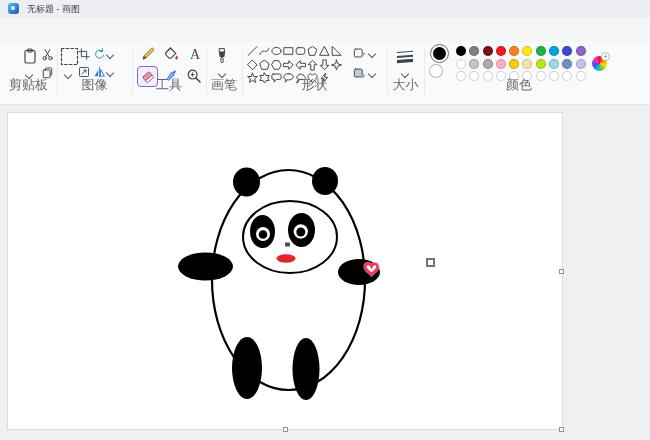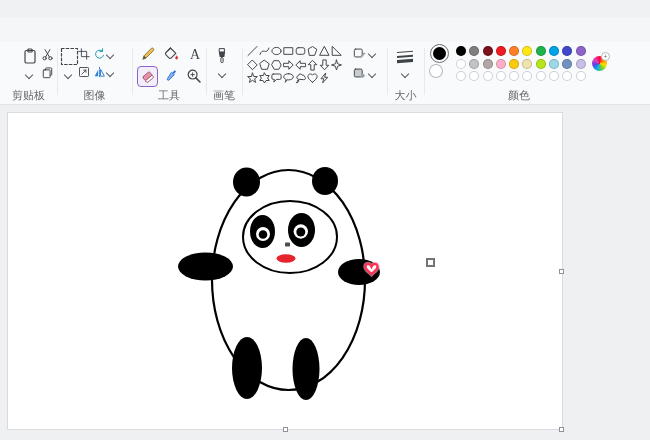--- a/index.html
+++ b/index.html
@@ -9,21 +9,21 @@
   
   .titlebar{left:0;top:0;width:650px;height:18px;background:#edeff2;}
   .app-icon{left:8px;top:3px;width:11px;height:11px;border-radius:3px;
             background:linear-gradient(135deg,#49c8dc 0%,#2f86d6 55%,#2a4fbb 100%);}
   .app-icon::after{content:"";position:absolute;left:2.5px;top:2.5px;width:4px;height:4px;border-radius:50%;background:rgba(255,255,255,.85);}
   .title-text{left:27px;top:0;height:18px;line-height:18px;font-size:9px;color:#3c4043;}
   .menubar{left:0;top:18px;width:650px;height:24px;background:#f4f6f8;}
   .menu-item{top:22px;height:16px;line-height:16px;font-size:9.5px;color:#2b2f33;padding:0 4px;border-radius:3px;}
   .ribbon{left:0;top:42px;width:650px;height:62px;background:#f9fafb;border-bottom:1px solid #e1e3e6;}
   .vsep{top:48px;height:47px;width:1px;background:#e7e9eb;}
-  .grp-label{top:88px;font-size:11px;color:#65696d;text-align:center;}
+  .grp-label{top:76px;font-size:13px;color:#65696d;text-align:center;}
   .chev{width:5px;height:5px;border-right:1.1px solid #55595d;border-bottom:1.1px solid #55595d;transform:rotate(45deg);}
   .btn{display:flex;align-items:center;justify-content:center;}
   .tool-sel{border:1px solid #8b63c9;border-radius:4px;background:#f3eefb;box-sizing:border-box;}
   svg.ic{stroke:#3f4449;fill:none;stroke-width:1.2;stroke-linecap:round;stroke-linejoin:round;display:block;}
   svg.shp{stroke:#45494d;fill:none;stroke-width:1;stroke-linejoin:round;stroke-linecap:round;display:block;}
   
   .c1ring{left:430px;top:44px;width:17px;height:17px;border:1px solid #6b6f73;border-radius:50%;display:flex;align-items:center;justify-content:center;}
   .c1{width:13px;height:13px;border-radius:50%;}
   .c2{left:429px;top:64px;width:14px;height:14px;border-radius:50%;box-shadow:inset 0 0 0 1px #b4b8bc;}
   #palette{left:456px;top:46px;display:grid;grid-template-columns:repeat(10,10px);gap:2.5px 3.3px;}
@@ -38,20 +38,24 @@
   .canvas{left:8px;top:113px;width:554px;height:316px;background:#ffffff;box-shadow:0 0 0 1px #d9dbde;}
   .handle{width:5px;height:5px;background:#fff;border:1px solid #8f9397;box-sizing:border-box;}
   .eraser-cursor{left:426px;top:258px;width:9px;height:9px;border:2px solid #707478;background:#fff;box-sizing:border-box;}
   #panda .ink{fill:#000;}
 </style>
 </head>
 <body>
 
 <div id="win">
 
+  <div class="abs titlebar">
+    <div class="abs app-icon"></div>
+    <div class="abs title-text">无标题 - 画图</div>
+  </div>
 
   <div class="abs menubar">
     <div class="abs menu-item" style="left:5px;">文件</div>
     <div class="abs menu-item" style="left:35px;">查看</div>
     <div class="abs btn" style="left:62px;top:23px;width:14px;height:14px;">
       <svg class="ic" width="13" height="13" viewBox="0 0 16 16">
         <path d="M2.5,3.5 a1,1 0 0 1 1,-1 h8 l2,2 v8 a1,1 0 0 1 -1,1 h-9 a1,1 0 0 1 -1,-1 Z"></path>
         <path d="M5,2.8 v3.4 h5.5 v-3.2"></path>
         <rect x="5" y="9" width="6" height="4.4"></rect>
       </svg>
@@ -269,20 +273,21 @@
     </svg>
   </div>
   <div class="abs chev" style="left:369px;top:51px;"></div>
   <div class="abs btn" style="left:352px;top:66px;width:15px;height:14px;">
     <svg class="ic" width="14" height="14" viewBox="0 0 16 16">
       <rect x="1.5" y="3.5" width="9" height="9" rx="1.5" fill="#c7ccd1" stroke-width="1.1"></rect>
       <path d="M11,8 l3,3 -2.2,2.2 a1.2,1.2 0 0 1 -1.7,0 l-1.3,-1.3 Z" fill="#9aa0a5" stroke="none"></path>
     </svg>
   </div>
   <div class="abs chev" style="left:369px;top:71px;"></div>
+  <div class="abs grp-label" style="left:242px;width:145px;">形状</div>
   <div class="abs vsep" style="left:387px;"></div>
 
   <div class="abs btn" style="left:395px;top:48px;width:20px;height:16px;">
     <svg width="18" height="15" viewBox="0 0 18 15" style="display:block">
       <g transform="skewY(-4)" fill="#3f4449">
         <rect x="1" y="3" width="16" height="1"></rect>
         <rect x="1" y="7" width="16" height="2"></rect>
         <rect x="1" y="11" width="16" height="3.2"></rect>
       </g>
     </svg>

